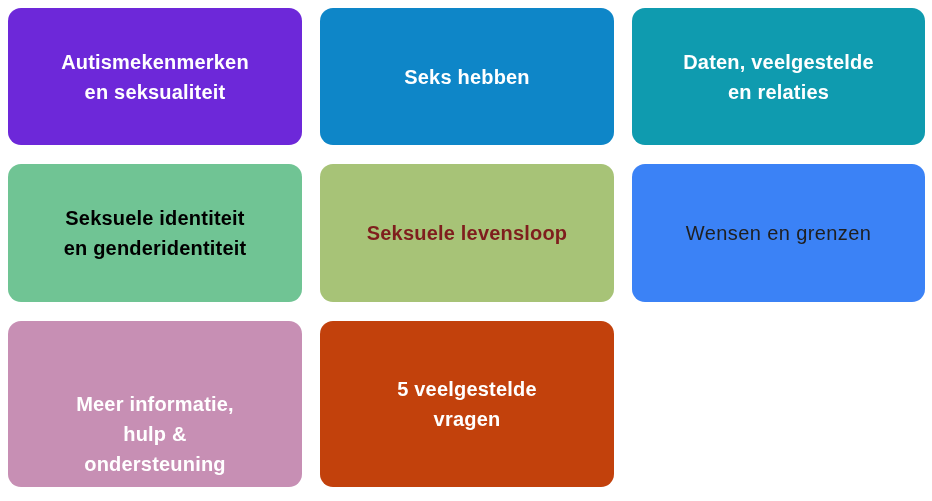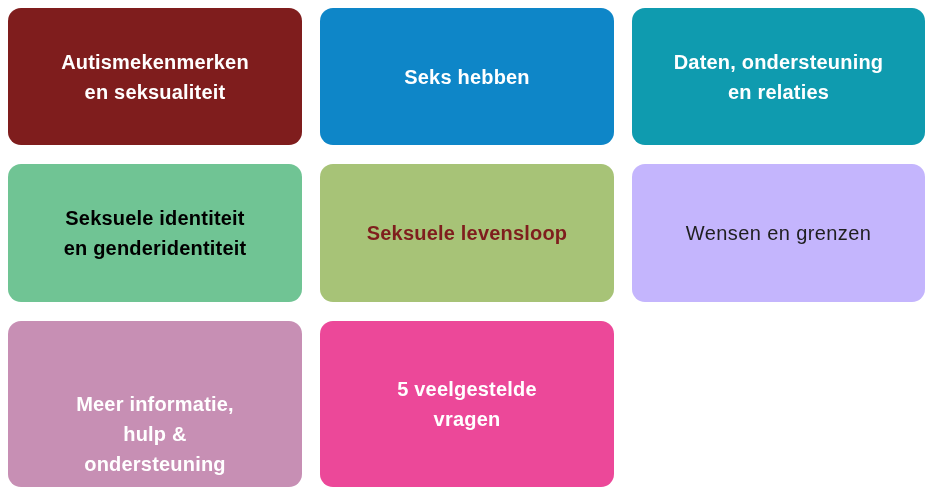--- a/index.html
+++ b/index.html
@@ -44,52 +44,52 @@
   .tile.dark-text .tile-label {
     font-weight: 400;
     letter-spacing: 0.4px;
   }
 </style>
 </head>
 <body style="background: rgb(255, 255, 255);">
 
 <div class="tile-grid">
 
-  <div class="tile" style="background: #7f1d1d; color: rgb(255, 255, 255);">
+  <div class="tile" style="background: #6d28d9; color: rgb(255, 255, 255);">
     <span class="tile-label">Autismekenmerken
 en seksualiteit</span>
   </div>
 
   <div class="tile" style="background: rgb(14, 134, 200); color: rgb(255, 255, 255);">
     <span class="tile-label">Seks hebben</span>
   </div>
 
   <div class="tile" style="background: rgb(15, 155, 175); color: rgb(255, 255, 255);">
-    <span class="tile-label">Daten, ondersteuning
+    <span class="tile-label">Daten, veelgestelde
 en relaties</span>
   </div>
 
   <div class="tile" style="background: rgb(112, 196, 148); color: #000000;">
     <span class="tile-label">Seksuele identiteit
 en genderidentiteit</span>
   </div>
 
   <div class="tile" style="background: rgb(167, 195, 119); color: #7f1d1d;">
     <span class="tile-label">Seksuele levensloop</span>
   </div>
 
-  <div class="tile dark-text" style="background: #c4b5fd; color: rgb(31, 31, 31);">
+  <div class="tile dark-text" style="background: #3b82f6; color: rgb(31, 31, 31);">
     <span class="tile-label">Wensen en grenzen</span>
   </div>
 
   <div class="tile" style="background: rgb(199, 143, 180); color: rgb(255, 255, 255); align-items: flex-end;">
     <span class="tile-label">Meer informatie,
 hulp &amp;
 ondersteuning</span>
   </div>
 
-  <div class="tile" style="background: #ec4899; color: rgb(255, 255, 255);">
+  <div class="tile" style="background: #c2410c; color: rgb(255, 255, 255);">
     <span class="tile-label">5 veelgestelde
 vragen</span>
   </div>
 
 
 </div>
 
 </body></html>

